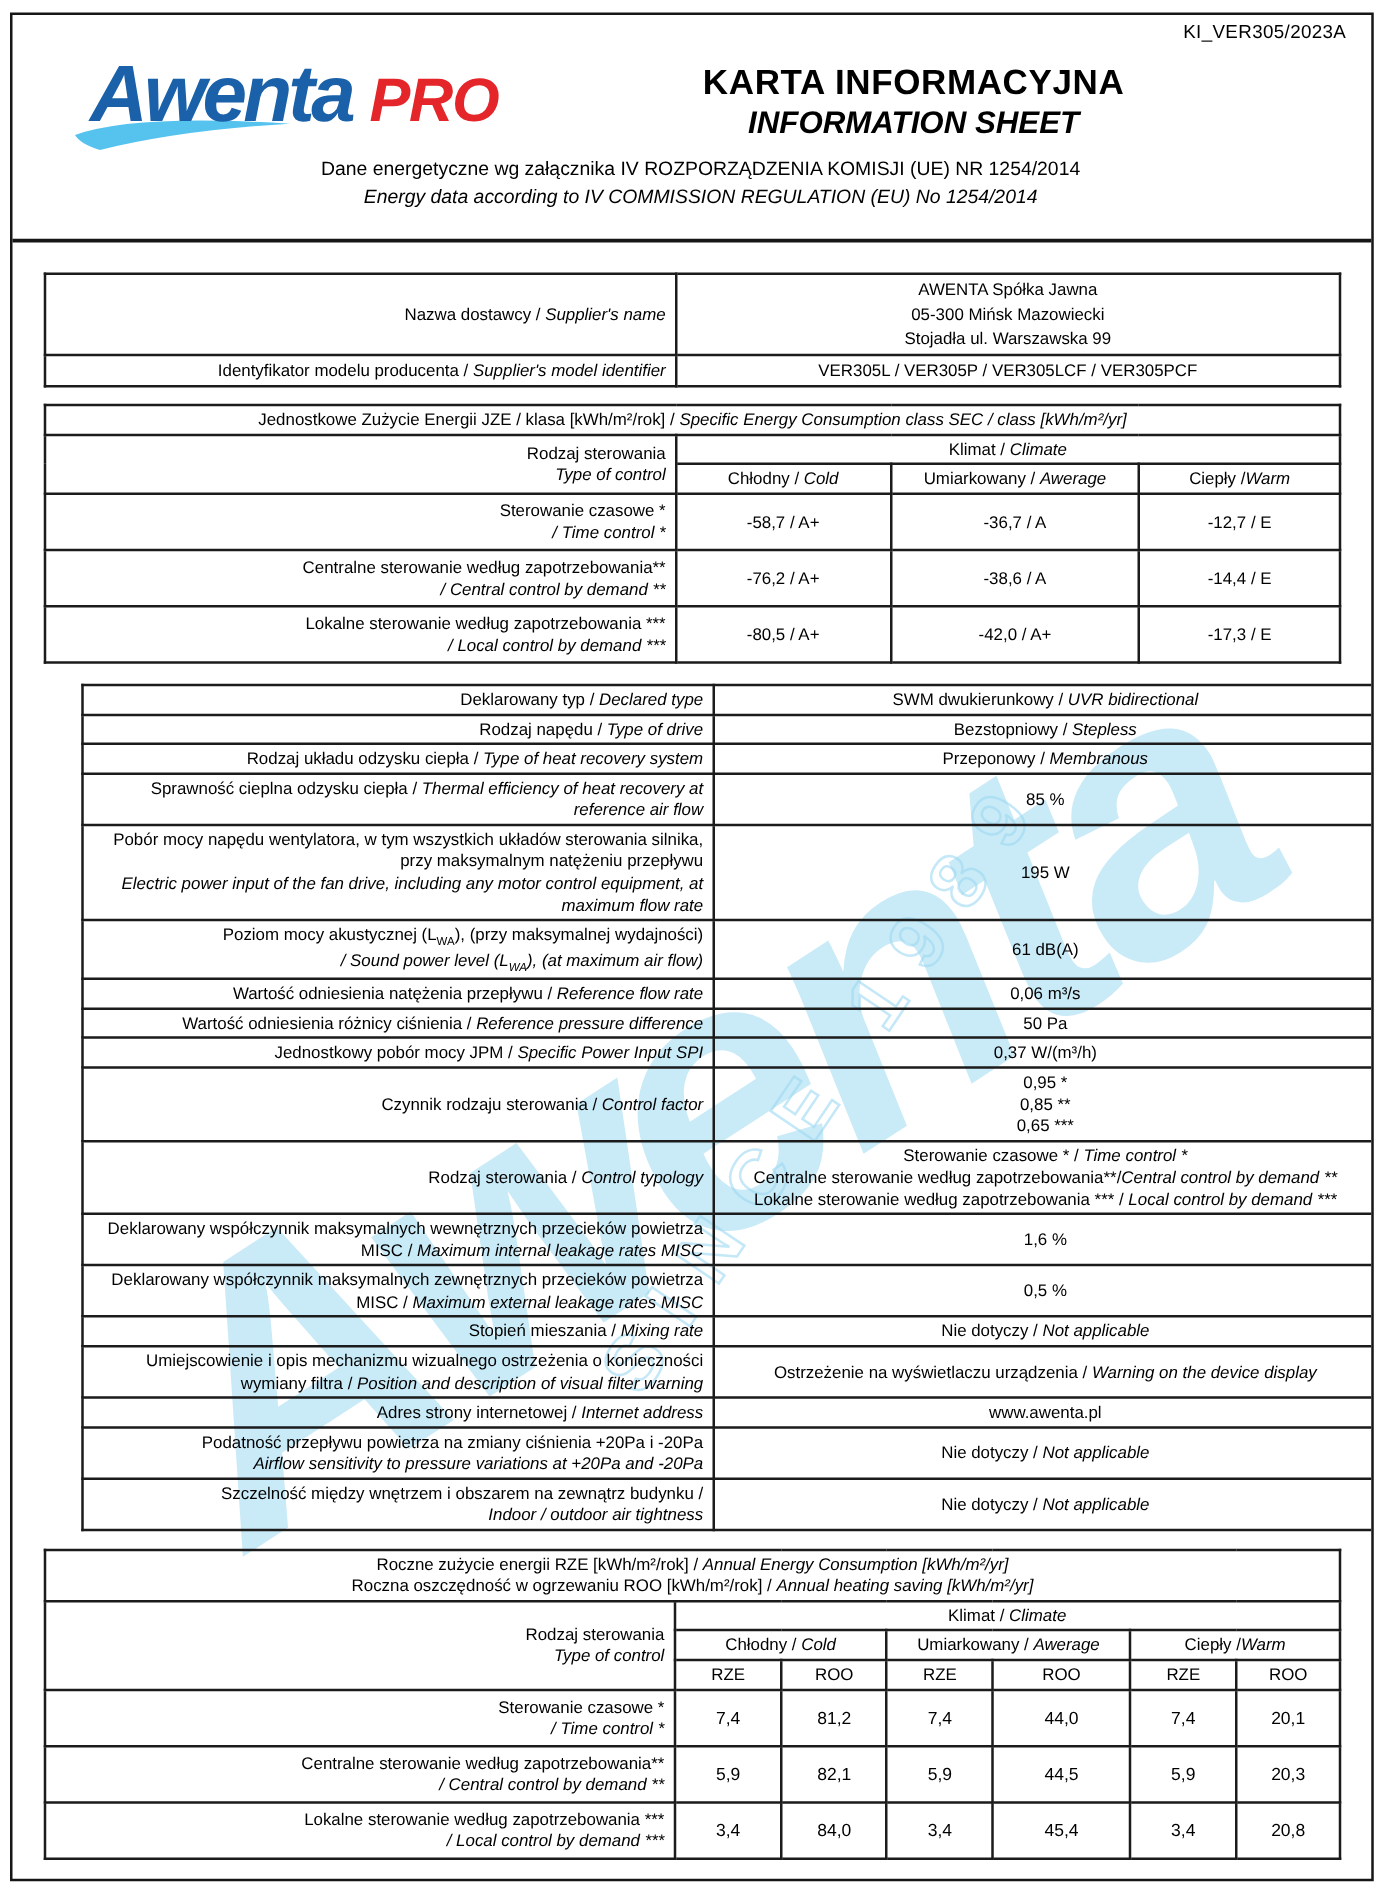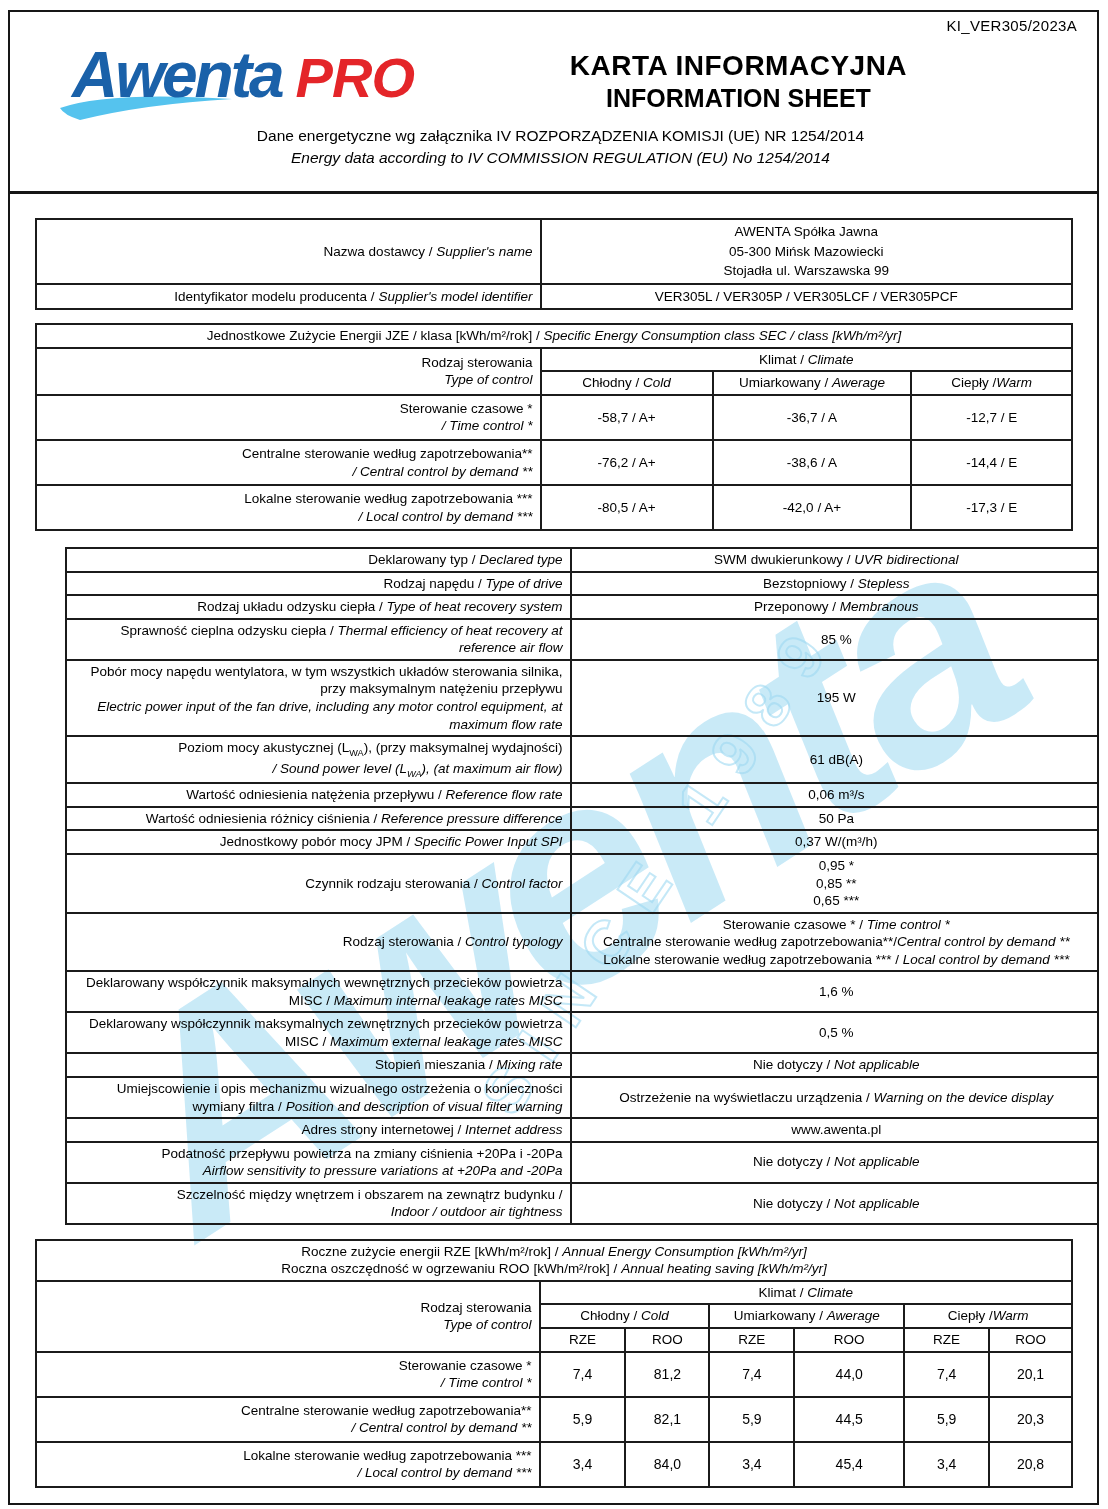--- a/index.html
+++ b/index.html
@@ -8,25 +8,25 @@
   .frame{position:absolute;left:8px;top:10px;right:9px;bottom:4px;border:2px solid #161616;}
   .it{font-style:italic;}
   sub{font-size:68%;}
 
   
   .header-box{height:182px;border-bottom:3px solid #161616;padding:5px 14px 0 28px;box-sizing:border-box;}
   .doc-code{text-align:right;font-size:15px;padding-right:6px;letter-spacing:.3px;}
   .header-main{display:flex;align-items:center;margin-top:2px;}
   .logo{position:relative;margin-left:34px;white-space:nowrap;line-height:1;}
   .logo-awenta{font-size:64px;font-weight:bold;font-style:italic;color:var(--brand_blue,#1A61A9);letter-spacing:-3px;}
-  .logo-pro{font-size:56px;font-weight:bold;font-style:italic;color:var(--brand_red,#E42529);margin-left:14px;letter-spacing:-1px;}
+  .logo-pro{font-size:49px;font-weight:bold;font-style:italic;color:var(--brand_red,#E42529);margin-left:14px;letter-spacing:-1px;}
   .logo-wave{position:absolute;left:-12px;top:50px;z-index:0;}
   .titles{flex:1;text-align:center;padding-right:20px;margin-top:14px;}
   .title-pl{font-size:28px;font-weight:bold;letter-spacing:.5px;}
-  .title-en{font-size:25px;font-weight:bold;margin-top:2px;}
+  .title-en{font-size:25px;font-weight:bold;font-style:italic;margin-top:2px;}
   .regulation{text-align:center;margin-top:12px;font-size:15.5px;line-height:1.4;}
 
   
   .body-box{position:relative;height:1305px;box-sizing:border-box;padding:24px 24px 0 25px;overflow:hidden;}
   .content{position:relative;z-index:1;}
 
   
   .wm{position:absolute;left:-50px;top:540px;width:1200px;text-align:center;font-size:300px;font-weight:bold;
       font-style:italic;letter-spacing:-12px;color:var(--watermark_blue,#9ED9F2);opacity:.55;
       transform:rotate(-33deg);z-index:0;pointer-events:none;white-space:nowrap;line-height:1;}

